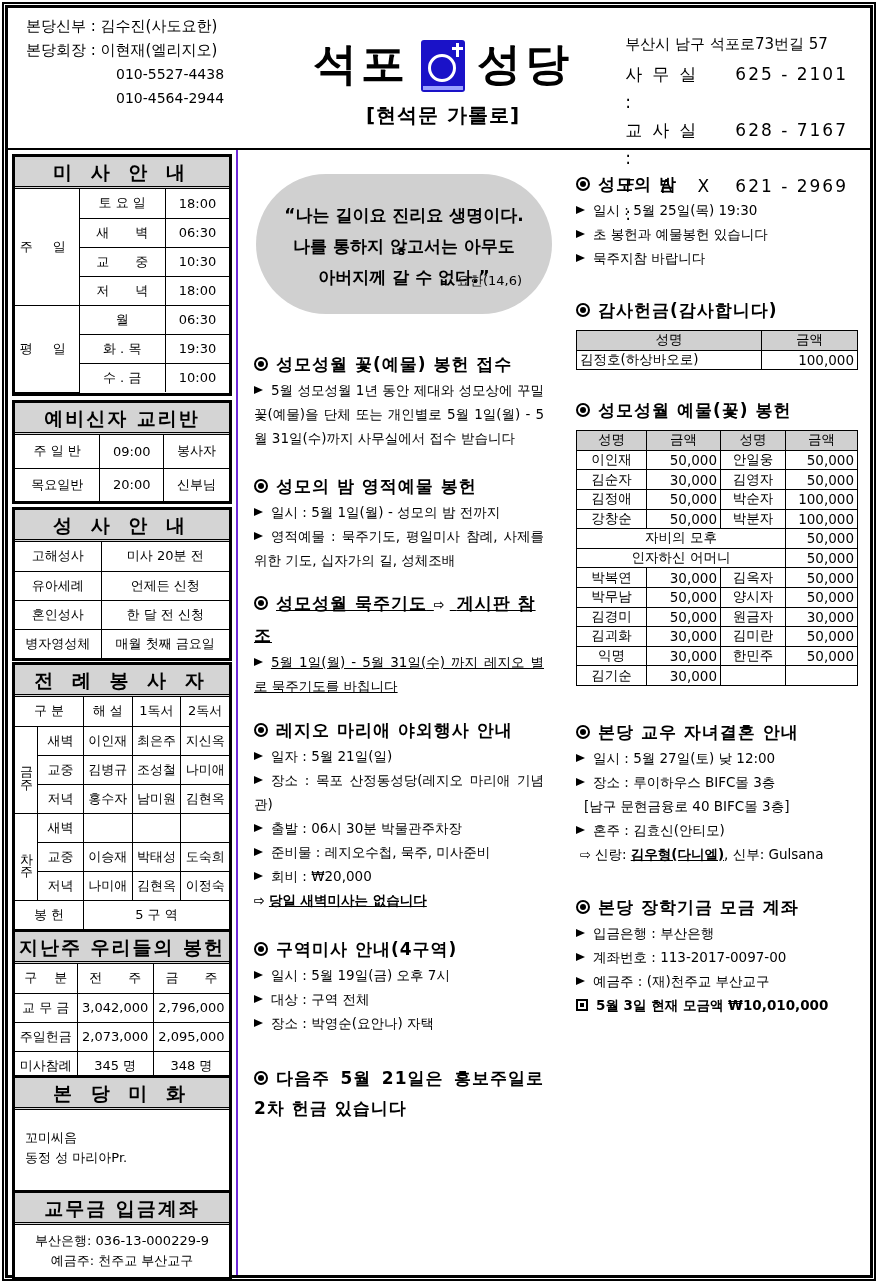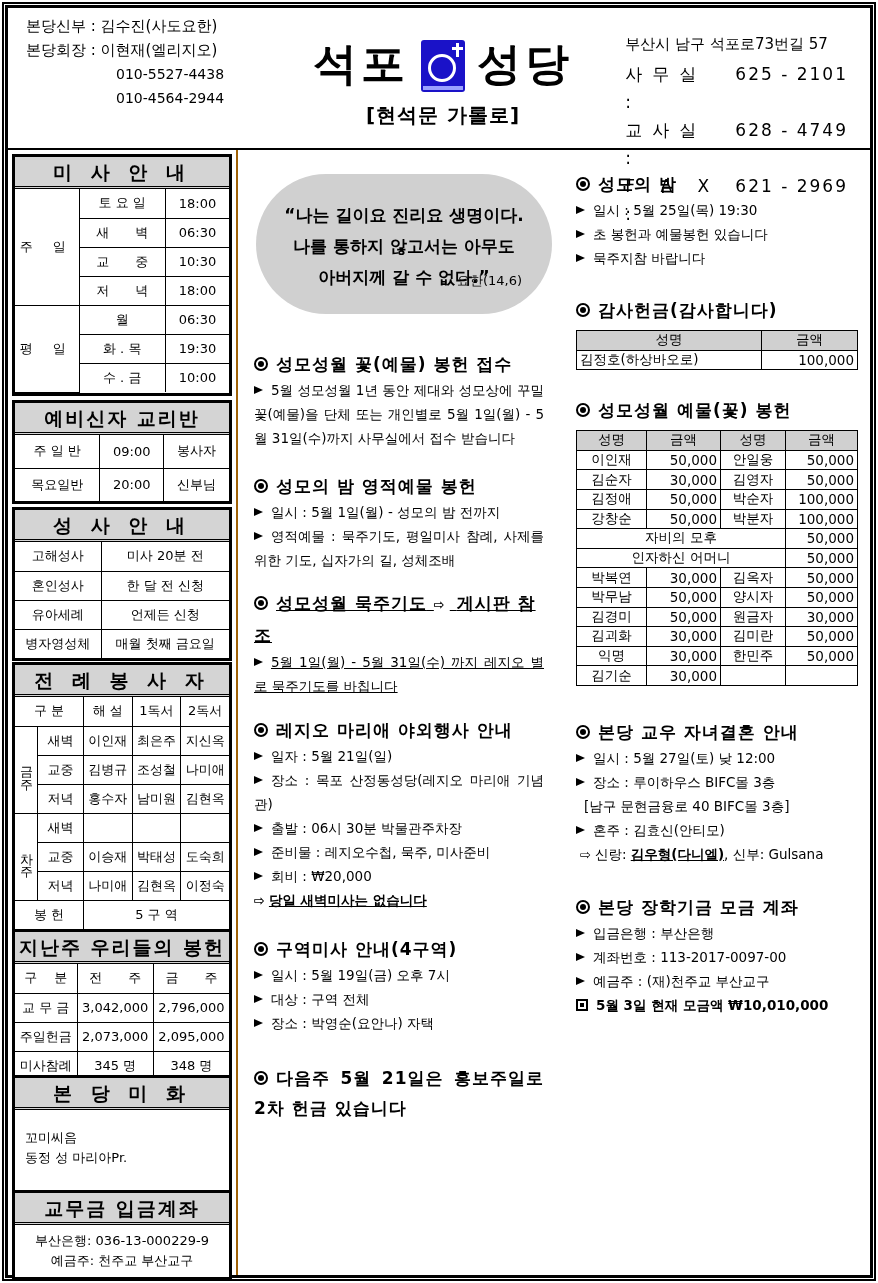--- a/index.html
+++ b/index.html
@@ -22,21 +22,21 @@
   .logo .cross-h { position: absolute; right: 2px; top: 7px; width: 11px; height: 3px; background: #fff; }
   .logo .caption { position: absolute; left: 2px; bottom: 2px; width: 40px; height: 4px; background: #9aa0ff; }
   .subtitle { font-size: 20px; font-weight: bold; margin-top: 10px; letter-spacing: 1px; }
   .hdr-right { position: absolute; right: 22px; top: 22px; font-size: 16px; line-height: 28px; }
   .hdr-right .addr { font-size: 15px; margin-bottom: 2px; }
   .hdr-right .contact { display: flex; font-size: 17px; letter-spacing: 2px; }
   .hdr-right .contact .lbl { width: 110px; letter-spacing: 10px; }
   .hdr-right .contact .val { letter-spacing: 2px; }
 
   
-  .left-col { position: absolute; left: 8px; top: 150px; width: 230px; height: 1125px; border-right: 2px solid #a16207; }
+  .left-col { position: absolute; left: 8px; top: 150px; width: 230px; height: 1125px; border-right: 2px solid #6d28d9; }
   .box { position: absolute; left: 4px; width: 220px; border: 3px solid #000; background: #fff; }
   .box-title { background: #d4d4d4; border-bottom: 3px double #000; text-align: center; font-weight: bold; font-size: 19px; letter-spacing: 6px; height: 32px; line-height: 30px; }
   table.grid { width: 100%; border-collapse: collapse; font-size: 13px; }
   table.grid td { border: 1px solid #000; text-align: center; height: 29px; padding: 0 2px; }
   table.grid tr:first-child td { border-top: none; }
   table.grid td:first-child { border-left: none; }
   table.grid td:last-child { border-right: none; }
   table.grid tr:last-child td { border-bottom: none; }
   .sp { letter-spacing: 8px; }
   .miwha { padding: 18px 10px; font-size: 13px; line-height: 20px; height: 82px; }
@@ -95,21 +95,21 @@
   </div>
 
   <div class="hdr-right">
     <div class="addr">부산시 남구 석포로73번길 57</div>
     <div class="contact">
         <span class="lbl">사무실 :</span>
         <span class="val">625 - 2101</span>
       </div>
     <div class="contact">
         <span class="lbl">교사실 :</span>
-        <span class="val">628 - 4749</span>
+        <span class="val">628 - 7167</span>
       </div>
     <div class="contact">
         <span class="lbl">F A X :</span>
         <span class="val">621 - 2969</span>
       </div>
   </div>
 </div>
 
 <div class="left-col">
 
@@ -171,26 +171,26 @@
 
   <div class="box" style="top:357px;">
     <div class="box-title">성 사 안 내</div>
     <table class="grid">
       <tbody>
           <tr>
             <td style="width:86px;">고해성사</td>
             <td>미사 20분 전</td>
           </tr>
       <tr>
+            <td>유아세례</td>
+            <td>언제든 신청</td>
+          </tr>
+      <tr>
             <td>혼인성사</td>
             <td>한 달 전 신청</td>
-          </tr>
-      <tr>
-            <td>유아세례</td>
-            <td>언제든 신청</td>
           </tr>
       <tr>
             <td>병자영성체</td>
             <td>매월 첫째 금요일</td>
           </tr>
     </tbody>
       </table>
   </div>
 
   <div class="box" style="top:512px;">

